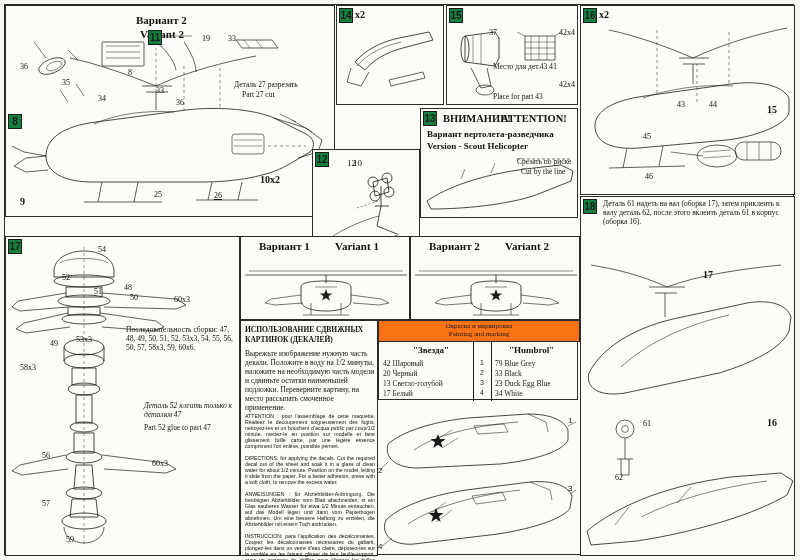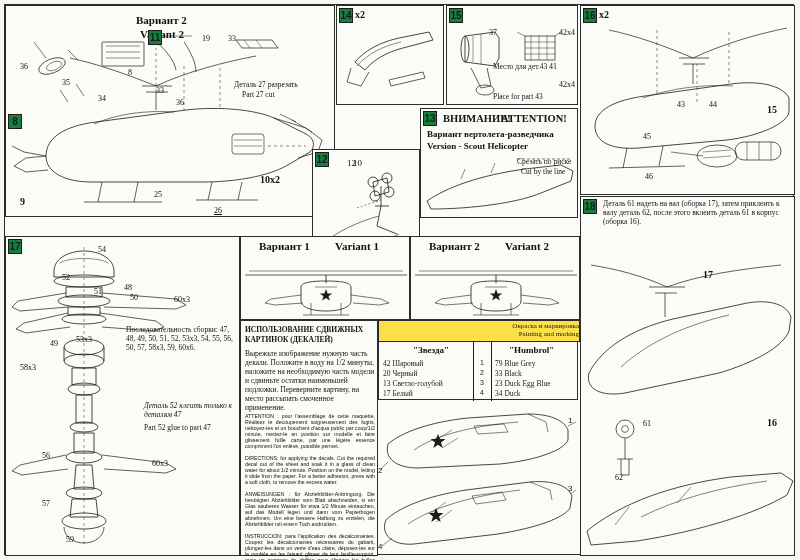--- a/index.html
+++ b/index.html
@@ -62,22 +62,22 @@
   .logo .txt{
     font-family:"Liberation Sans", sans-serif;font-size:6.5px;
     color:#c01c1c;font-weight:bold;margin-top:1px;letter-spacing:0.3px;
   }
   svg{position:absolute;left:0;top:0;overflow:visible;}
   .attn{
     font-family:"Liberation Serif", serif;font-weight:bold;
     font-size:10.5px;color:#111;
   }
   .paintbar{
-    position:absolute;background:#fde047;border:1px solid #2b2b2b;
-    font-family:"Liberation Serif", serif;font-size:7px;text-align:right;
+    position:absolute;background:#f97316;border:1px solid #2b2b2b;
+    font-family:"Liberation Serif", serif;font-size:7px;text-align:center;
     line-height:8px;
   }
   .prow{
     position:absolute;font-family:"Liberation Serif", serif;font-size:7.5px;
     white-space:nowrap;
   }
   .cell-sym{
     position:absolute;font-family:"Liberation Sans", sans-serif;font-size:7px;
     text-align:center;
   }
@@ -147,21 +147,21 @@
     <div class="ru" style="left:236px;top:84px;">Part 27 cut</div>
 
     <div class="num" style="left:14px;top:56px;">36</div>
     <div class="num" style="left:56px;top:72px;">35</div>
     <div class="num" style="left:92px;top:88px;">34</div>
     <div class="num" style="left:150px;top:80px;">33</div>
     <div class="num" style="left:222px;top:28px;">33</div>
     <div class="num" style="left:196px;top:28px;">19</div>
     <div class="num" style="left:122px;top:62px;">8</div>
     <div class="num" style="left:148px;top:184px;">25</div>
-    <div class="num" style="left:208px;top:200px;text-decoration:underline;">26</div>
+    <div class="num" style="left:208px;top:185px;text-decoration:underline;">26</div>
     <div class="num" style="left:170px;top:92px;">36</div>
     <div class="ttl" style="left:254px;top:168px;font-size:10px;">10x2</div>
     <div class="ttl" style="left:14px;top:190px;font-size:10px;">9</div>
   </div>
 
   <div class="panel" style="left:180px;top:5px;width:0;height:0;border:none;"></div>
   <div class="tag" style="left:148px;top:30px;">11</div>
 
   <div class="panel" style="left:312px;top:108px;width:108px;height:110px;margin-top:41px;">
     <svg width="108" height="110" viewBox="0 0 108 110">
@@ -459,21 +459,21 @@
       <span>Duck Egg Blue</span>
     </div>
 
     <div class="prow" style="left:4px;top:68px;">
       <span>17</span>
       <span>Белый</span>
     </div>
     <div class="cell-sym" style="left:96px;top:68px;width:14px;">4</div>
     <div class="prow" style="left:116px;top:68px;">
       <span>34</span>
-      <span>Duck</span>
+      <span>White</span>
     </div>
   </div>
 
   <div class="panel noborder" style="left:378px;top:400px;width:200px;height:156px;">
     <svg width="200" height="156" viewBox="0 0 200 156">
       <g fill="none" stroke="#1b1b1b" stroke-width="0.8">
 
         <path d="M10,44 C24,32 52,22 90,18 L150,14 C172,14 186,20 190,30 L190,40 C186,50 160,60 122,64 L40,68 C18,68 6,58 10,44 Z"></path>
         <path d="M36,50 C56,36 92,26 140,22" stroke-width="0.55"></path>
         <path d="M96,26 L126,24 L130,32 L100,34 Z" stroke-width="0.55"></path>

